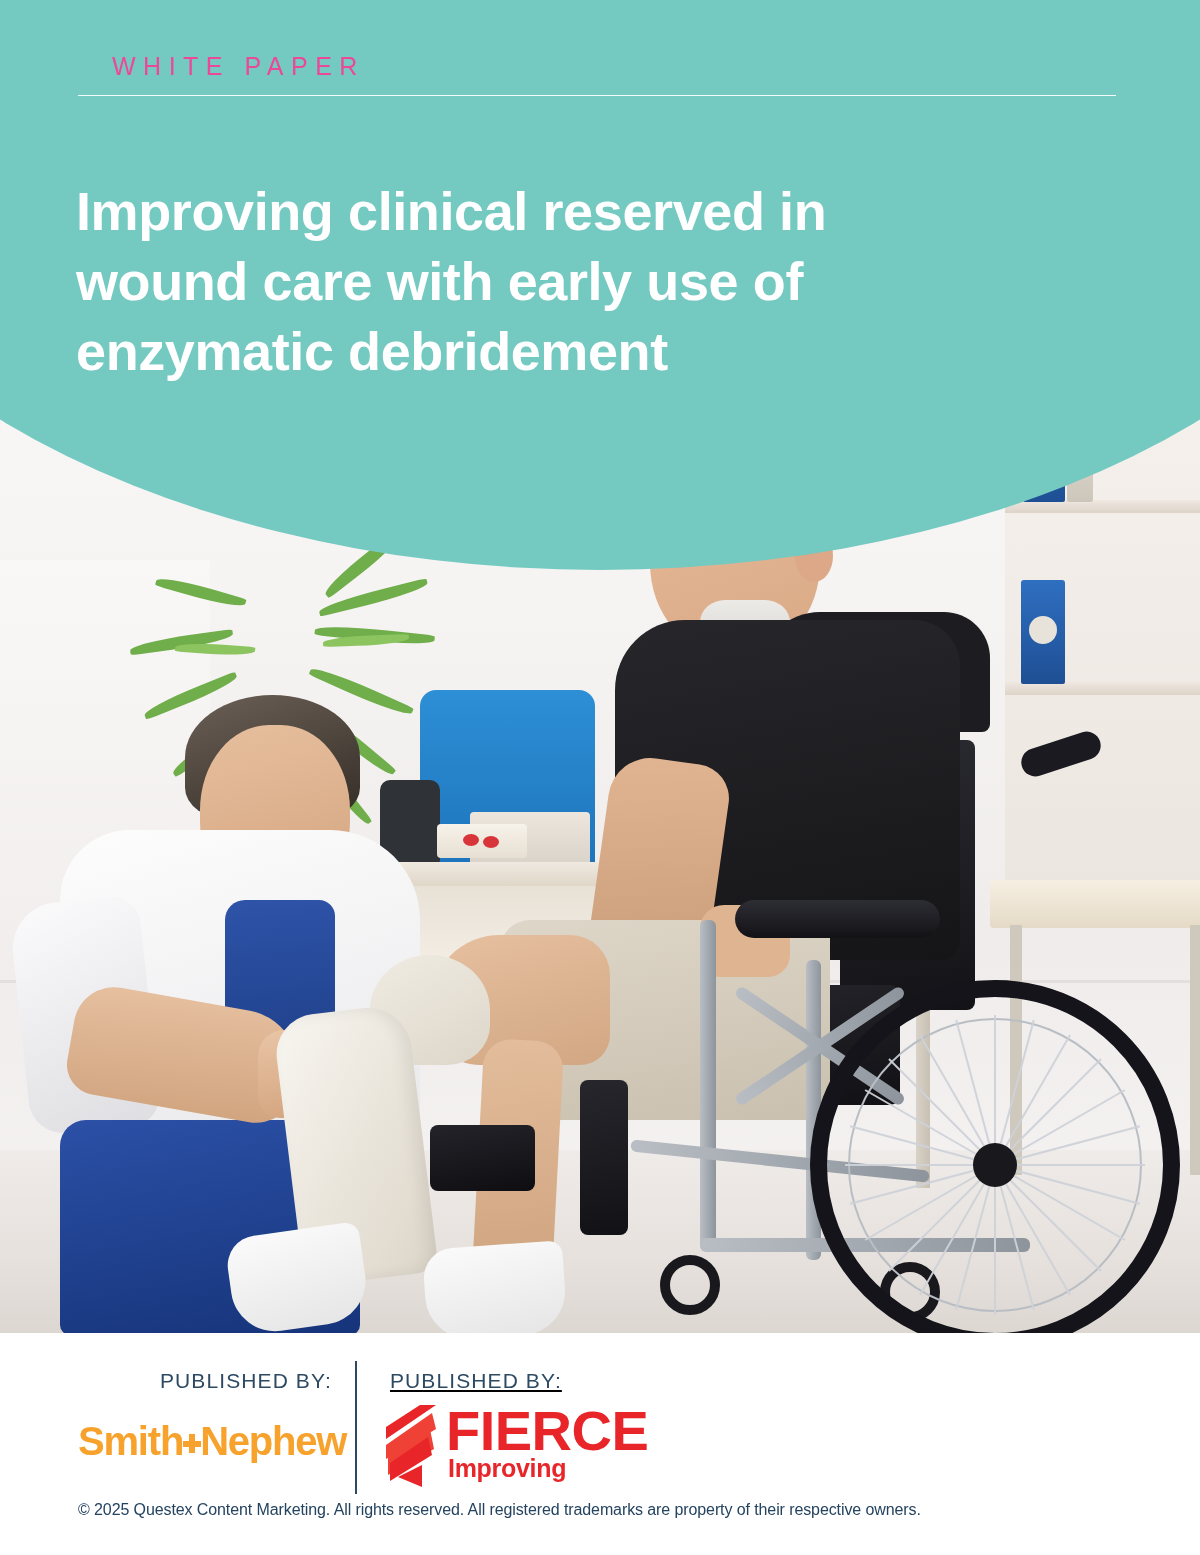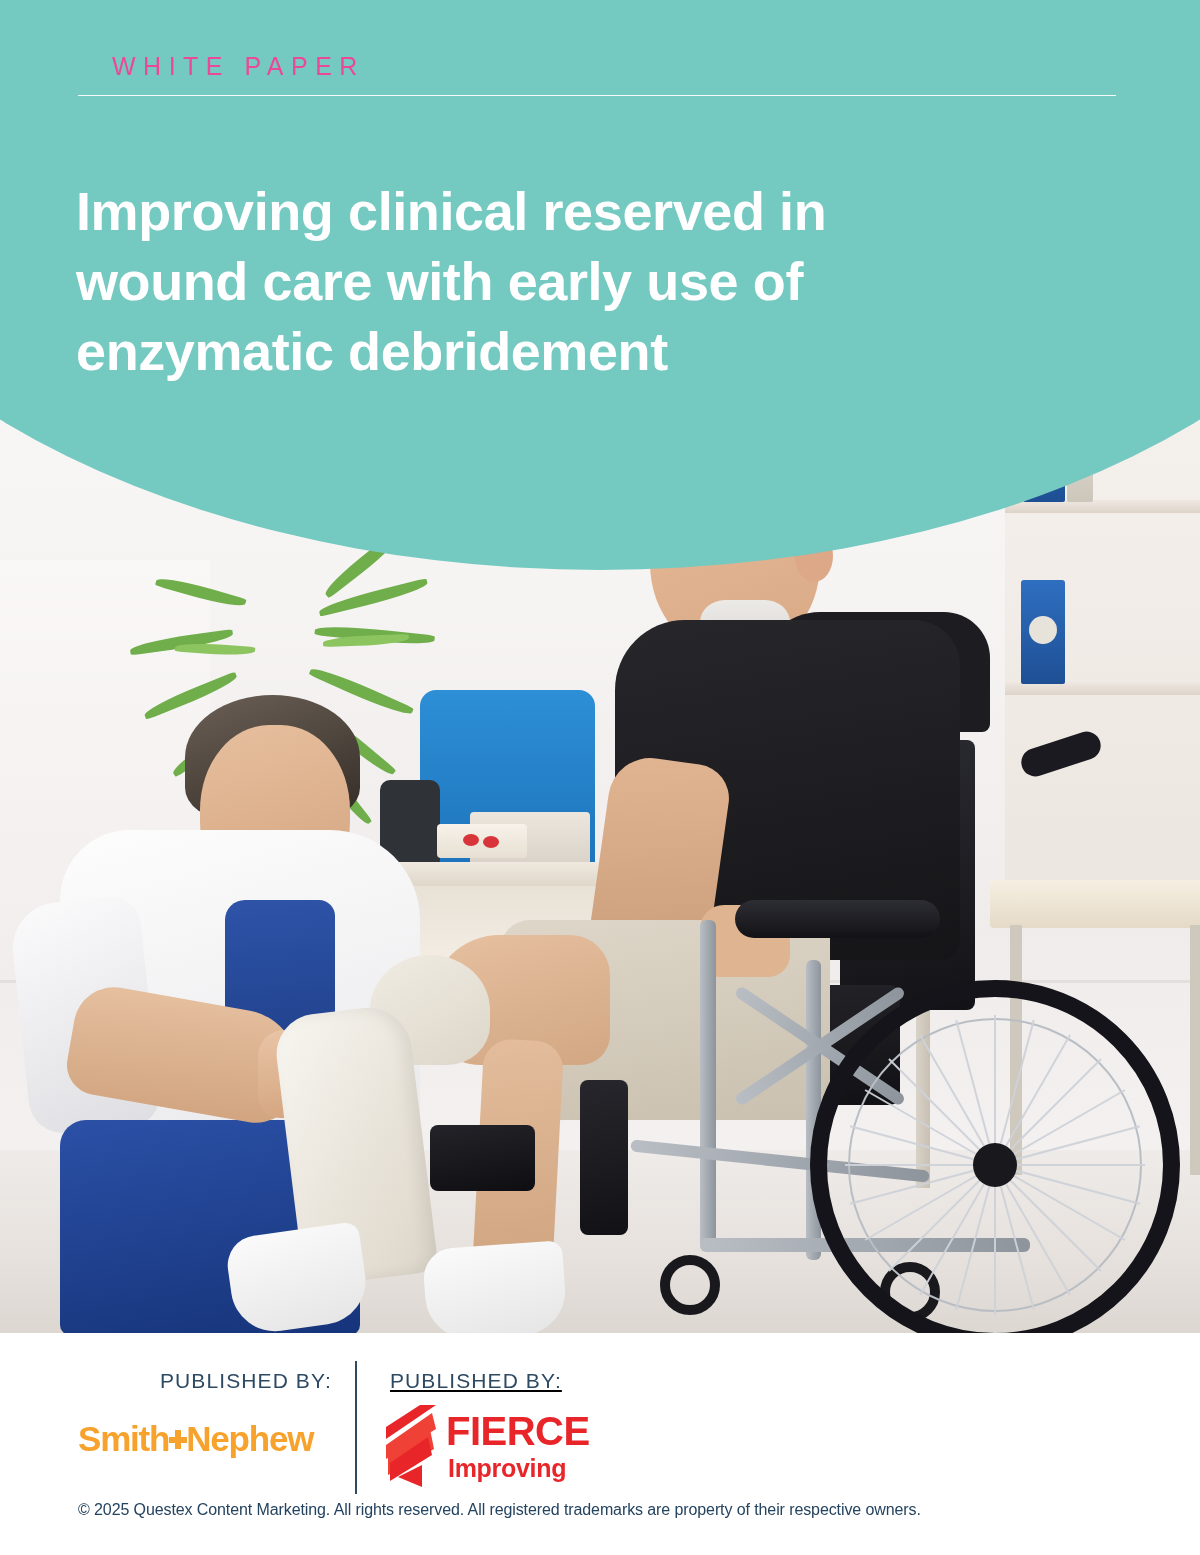--- a/index.html
+++ b/index.html
@@ -374,21 +374,21 @@
     position: absolute;
     left: 355px; top: 28px;
     width: 2px; height: 133px;
     background: #2d4a63;
   }
 
   
   .sn-logo {
     position: absolute;
     left: 78px; top: 86px;
-    font-size: 35px;
+    font-size: 40px;
     font-weight: 700;
     color: #f6a22c;
     letter-spacing: -1.2px;
     white-space: nowrap;
     font-stretch: condensed;
     text-align: center;
   }
   .sn-plus {
     display:inline-block;
     position: relative;
@@ -400,21 +400,21 @@
     content:""; position:absolute; background:#f6a22c;
   }
   .sn-plus::before { left:7px; top:0; width:6px; height:19px; }
   .sn-plus::after  { left:1px; top:7px; width:18px; height:6px; }
 
   
   .fierce-logo { position: absolute; left: 386px; top: 72px; width: 200px; height: 82px; }
   .fierce-mark { position: absolute; left: 0; top: 0; width: 56px; height: 82px; }
   .fierce-word {
     position: absolute; left: 60px; top: 4px;
-    font-size: 40px; font-weight: 700; color: #e8262a;
+    font-size: 56px; font-weight: 700; color: #e8262a;
     letter-spacing: -0.5px; line-height: 44px;
   }
   .fierce-sub {
     position: absolute; left: 62px; top: 51px;
     font-size: 25px; font-weight: 700; color: #e8262a;
     letter-spacing: -0.3px; line-height: 25px;
   }
 
   .copyright {
     position: absolute;

